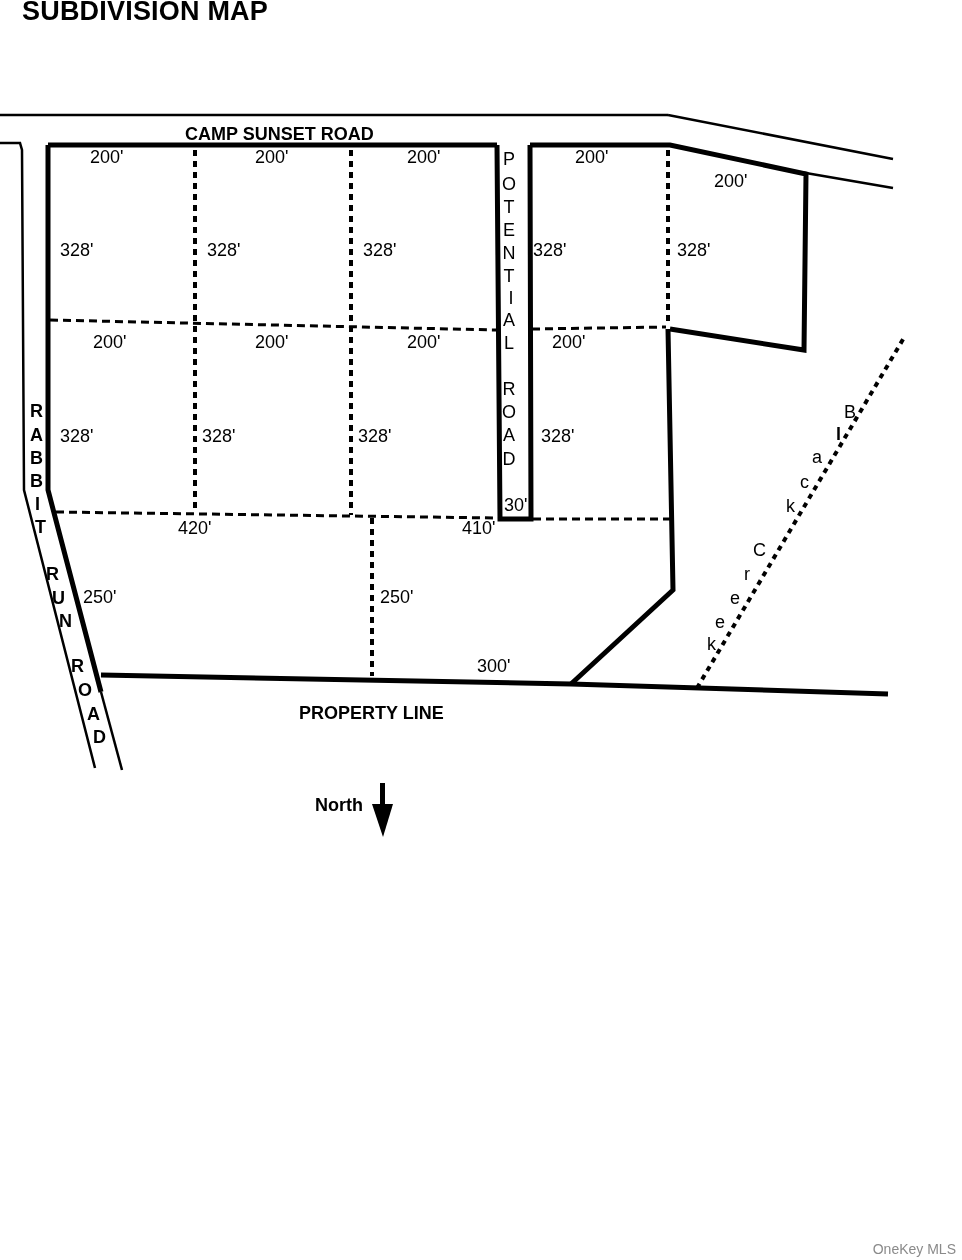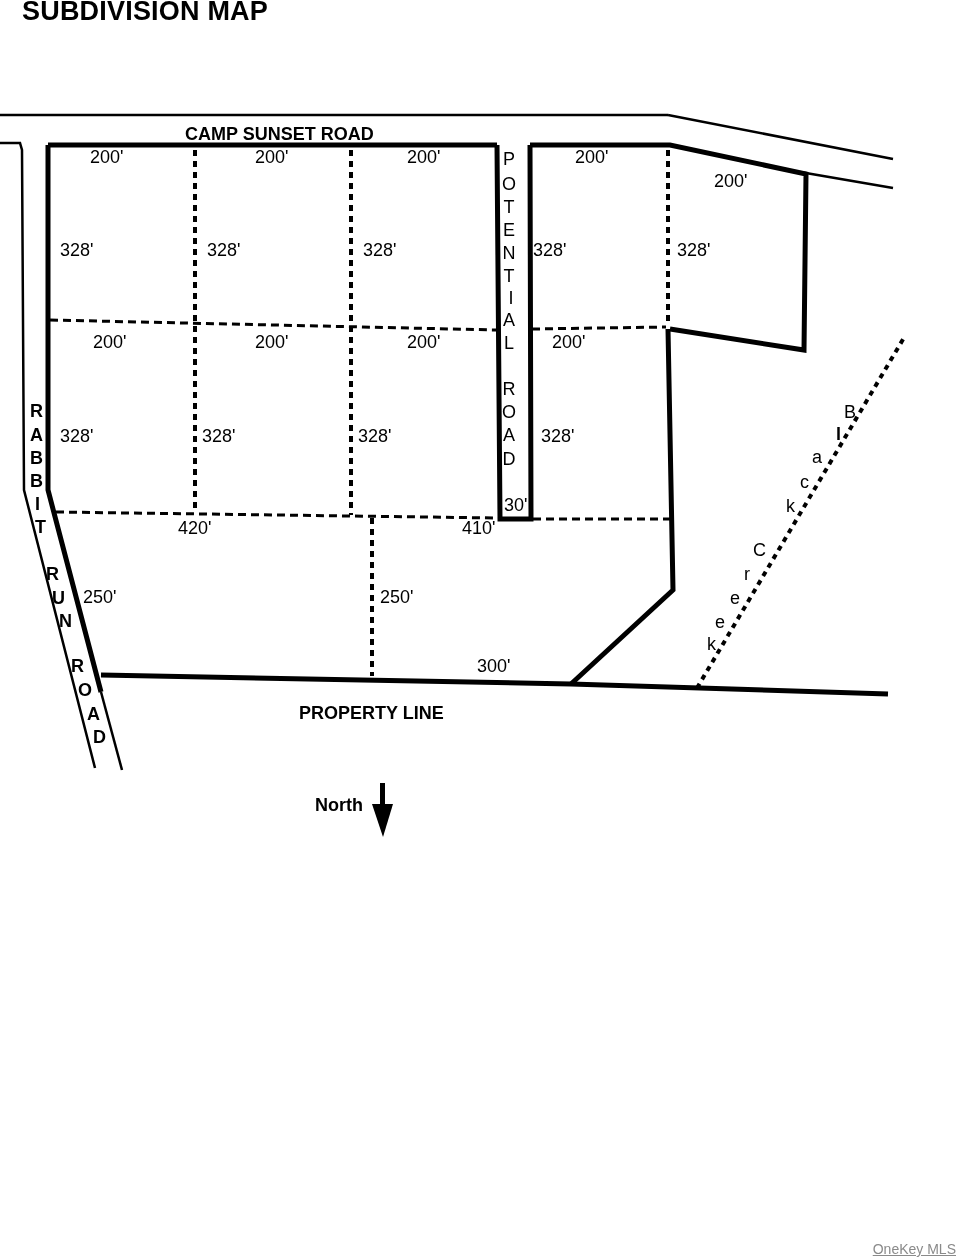--- a/index.html
+++ b/index.html
@@ -1,19 +1,19 @@
 <!DOCTYPE html>
 <html><head>
   <meta charset="utf-8">
   <style>
     html, body { margin:0; padding:0; background:#ffffff; }
     body { width:962px; height:1260px; position:relative; overflow:hidden; font-family:"Liberation Sans", sans-serif; }
     .title { position:absolute; left:22px; top:-4px; font-size:27px; font-weight:bold; color:#000; letter-spacing:0.2px; }
     svg { position:absolute; left:0; top:0; }
-    .watermark { position:absolute; right:6px; bottom:3px; font-size:14px; color:#8a8a8a;text-decoration:underline; }
+    .watermark { position:absolute; right:6px; bottom:3px; font-size:14px; color:#8a8a8a; }
     .lbl { font-family:"Liberation Sans", sans-serif; font-size:18px; fill:#000; }
     .bold { font-weight:bold; }
   </style>
 </head>
 <body>
 
 <div class="title">SUBDIVISION MAP</div>
 
 <svg width="962" height="1260" viewBox="0 0 962 1260">
 

